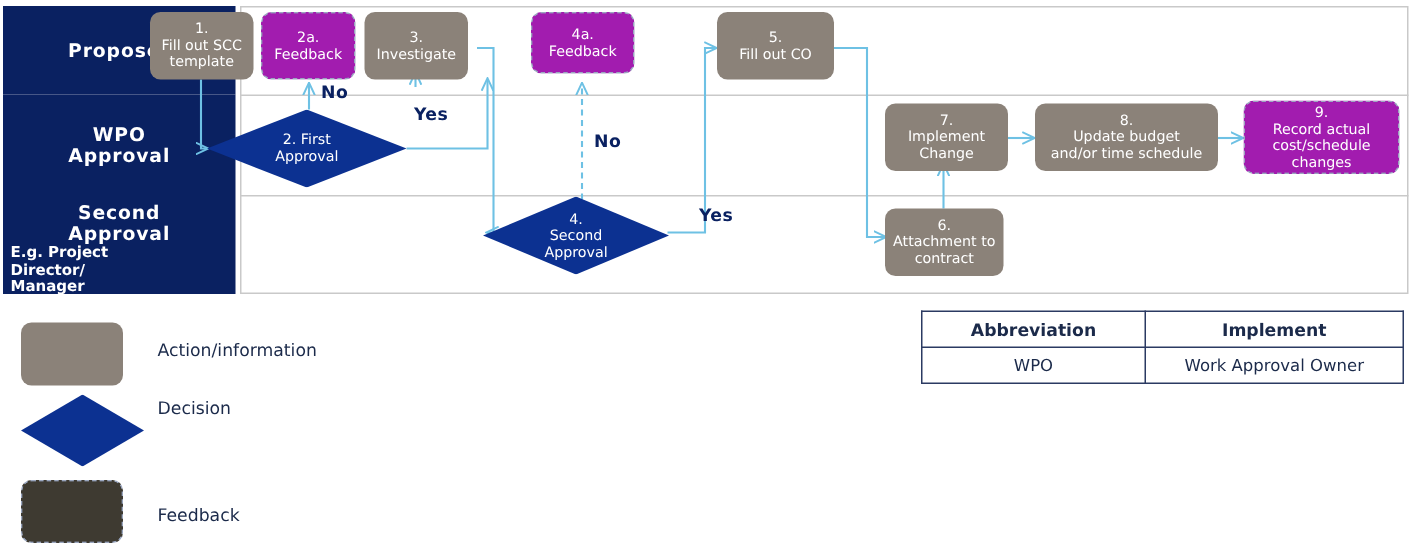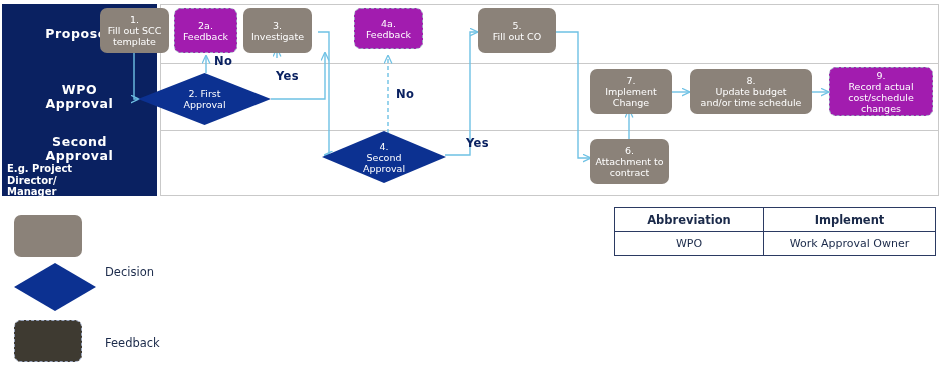--- a/index.html
+++ b/index.html
@@ -202,20 +202,21 @@
   <div class="node action" style="left:590px;top:139px;width:79px;height:45px;">6.
 Attachment to
 contract</div>
 
   <div class="edge-label" style="left:214px;top:54px;">No</div>
   <div class="edge-label" style="left:276px;top:69px;">Yes</div>
   <div class="edge-label" style="left:396px;top:87px;">No</div>
   <div class="edge-label" style="left:466px;top:136px;">Yes</div>
 
   <div class="legend-shape legend-rect action" style="left:14px;top:215px;width:68px;height:42px;"></div>
+  <div class="legend-text" style="left:105px;top:226px;">Action/information</div>
 
   <div class="legend-shape legend-diamond" style="left:14px;top:263px;width:82px;height:48px;"></div>
   <div class="legend-text" style="left:105px;top:265px;">Decision</div>
 
   <div class="legend-shape legend-rect feedback" style="left:14px;top:320px;width:68px;height:42px;"></div>
   <div class="legend-text" style="left:105px;top:336px;">Feedback</div>
 
   <table class="abbr-table">
     <thead>
       <tr>

